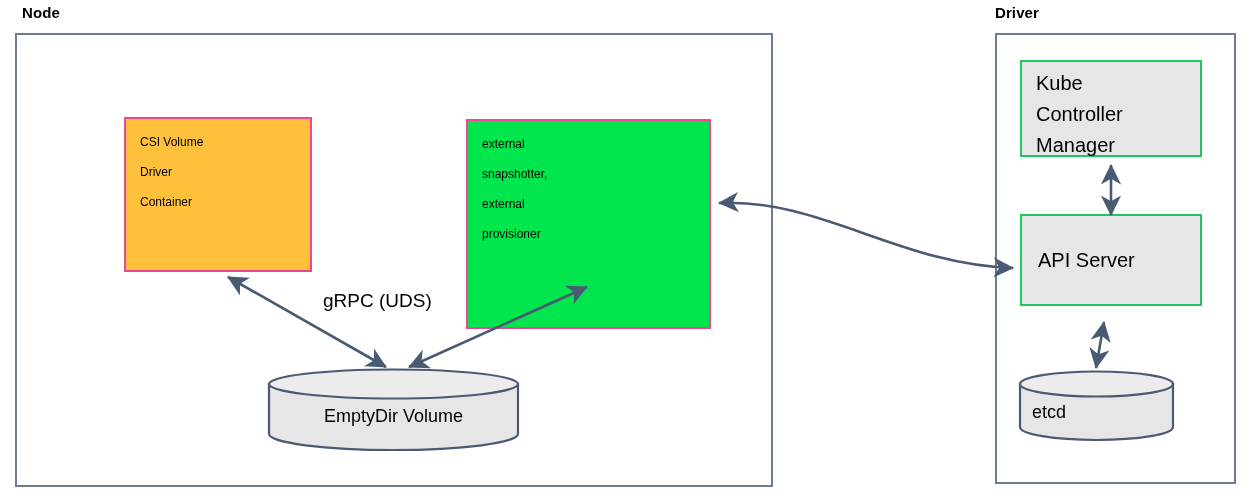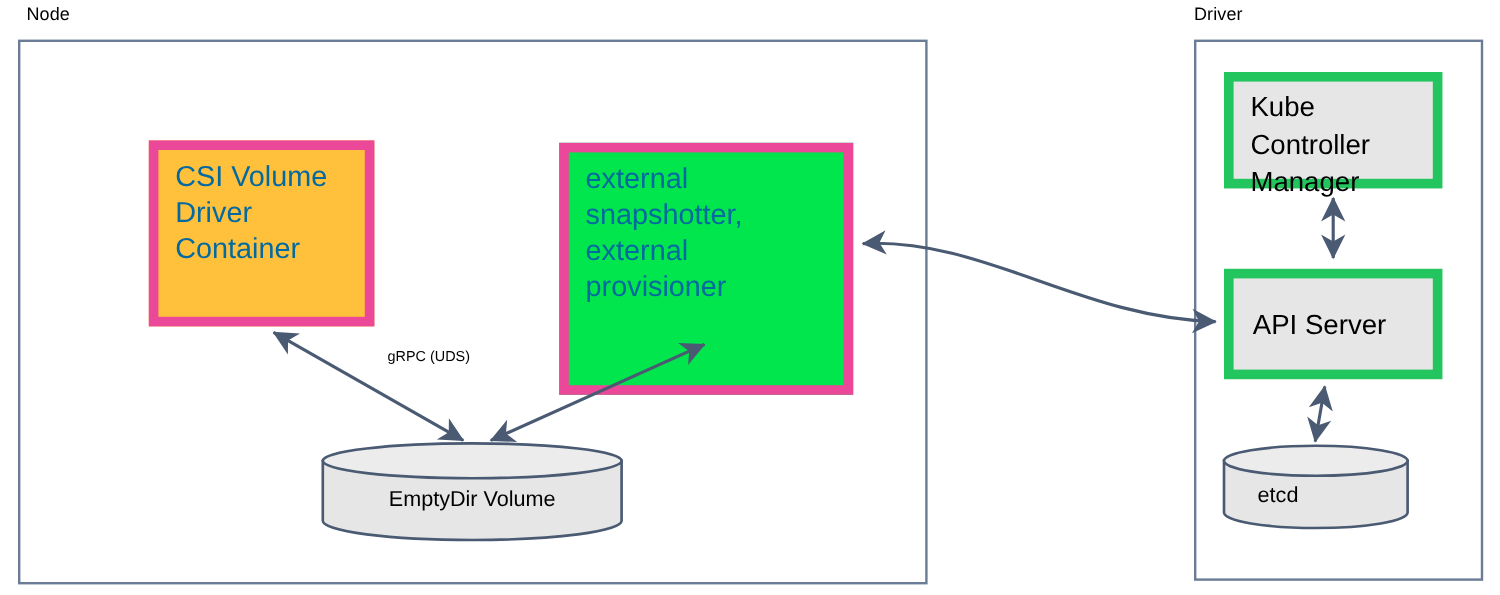--- a/index.html
+++ b/index.html
@@ -6,83 +6,83 @@
   body{
     width:1250px;height:496px;position:relative;overflow:hidden;
     font-family:"Liberation Sans","DejaVu Sans",sans-serif;
     color:#000000;
     -webkit-font-smoothing:antialiased;
   }
   .stage{position:absolute;left:0;top:0;width:1250px;height:496px;}
 
   
   .group-label{
-    position:absolute;font-size:15px;font-weight:normal;color:#000;
+    position:absolute;font-size:15px;font-weight:bold;color:#000;
     letter-spacing:0.1px;white-space:nowrap;line-height:18px;
   }
   .group-box{
     position:absolute;background:#ffffff;
     border:2px solid #6a7c96;
     box-sizing:border-box;
   }
   #node-group-box{left:15px;top:33px;width:758px;height:454px;}
   #node-group-label{left:22px;top:4px;}
   #master-group-box{left:995px;top:33px;width:241px;height:451px;}
   #master-group-label{left:995px;top:4px;}
 
   .statefulset-title{
     position:absolute;left:28px;top:48px;font-size:22px;line-height:28px;
     color:#000;white-space:nowrap;
   }
 
   
   .cbox{
     position:absolute;box-sizing:border-box;
-    border:8px solid #ec4899;
-    font-size:24px;line-height:30px;color:#0369a1;
+    border:2px solid #ec4899;
+    font-size:12px;line-height:30px;color:#000000;
     padding:8px 0 0 14px;
     white-space:pre-line;
   }
   #csi-driver-box{
     left:124px;top:117px;width:188px;height:155px;
     background:#FFC03C;
   }
   #external-sidecars-box{
     left:466px;top:119px;width:245px;height:210px;
     background:#00E64C;
   }
 
   
   .mbox{
     position:absolute;box-sizing:border-box;
-    background:#e6e6e6;border:8px solid #22c55e;
-    font-size:23px;line-height:31px;color:#000;
+    background:#e6e6e6;border:2px solid #22c55e;
+    font-size:20px;line-height:31px;color:#000;
     padding:6px 0 0 14px;white-space:pre-line;
   }
   #kube-controller-manager-box{left:1020px;top:60px;width:182px;height:97px;}
   #api-server-box{
-    left:1020px;top:224px;width:182px;height:92px;
+    left:1020px;top:214px;width:182px;height:92px;
     padding:0;display:flex;align-items:center;padding-left:16px;
   }
 
   
   .cyl{position:absolute;}
   .cyl svg{display:block;overflow:visible;}
   .cyl .cyl-label{
     position:absolute;left:0;right:0;text-align:center;
     font-size:18px;color:#000;white-space:nowrap;
   }
   #emptydir-volume-cylinder{left:267px;top:368px;width:253px;height:82px;}
   #emptydir-volume-cylinder .cyl-label{top:38px;}
   #etcd-cylinder{left:1018px;top:370px;width:157px;height:71px;}
-  #etcd-cylinder .cyl-label{top:32px;text-align:left;padding-left:30px;}
+  #etcd-cylinder .cyl-label{top:32px;text-align:left;padding-left:14px;}
 
   
   .edge-label{
-    position:absolute;font-size:12px;color:#000;white-space:nowrap;
+    position:absolute;font-size:19px;color:#000;white-space:nowrap;
   }
   #grpc-uds-label{left:323px;top:290px;}
 
   
   #connectors{position:absolute;left:0;top:0;width:1250px;height:496px;pointer-events:none;}
 </style>
 </head>
 <body>
 
 <div class="stage">

